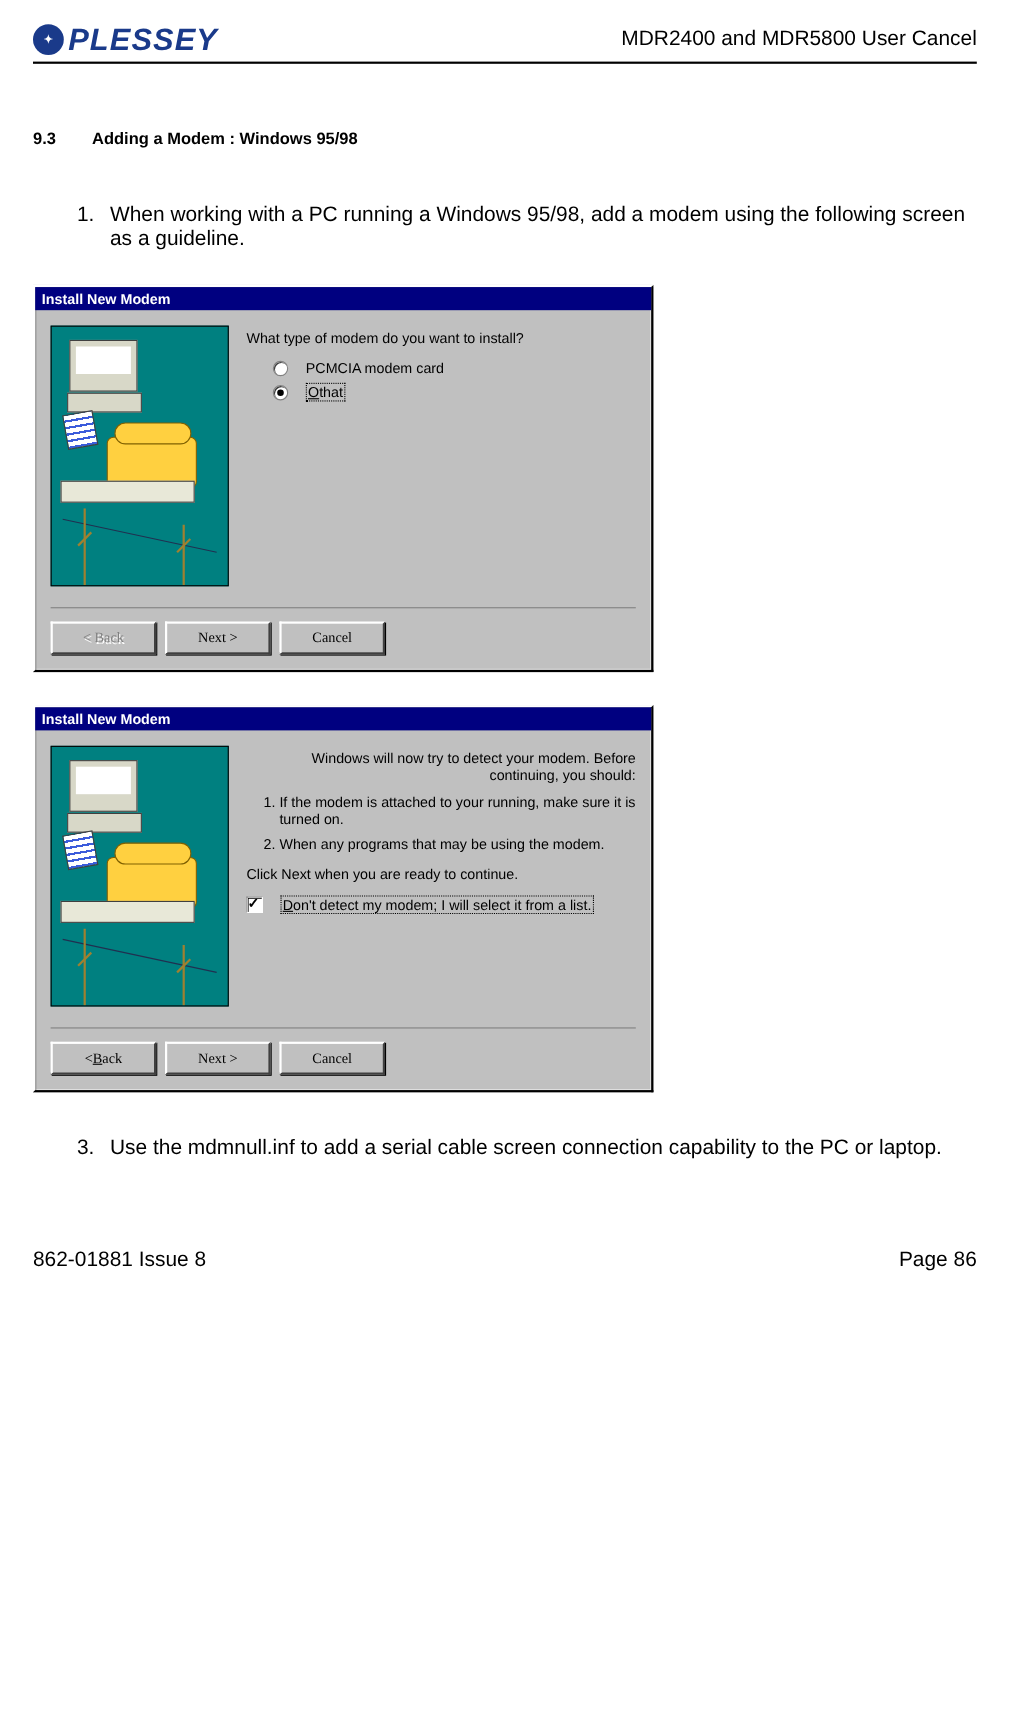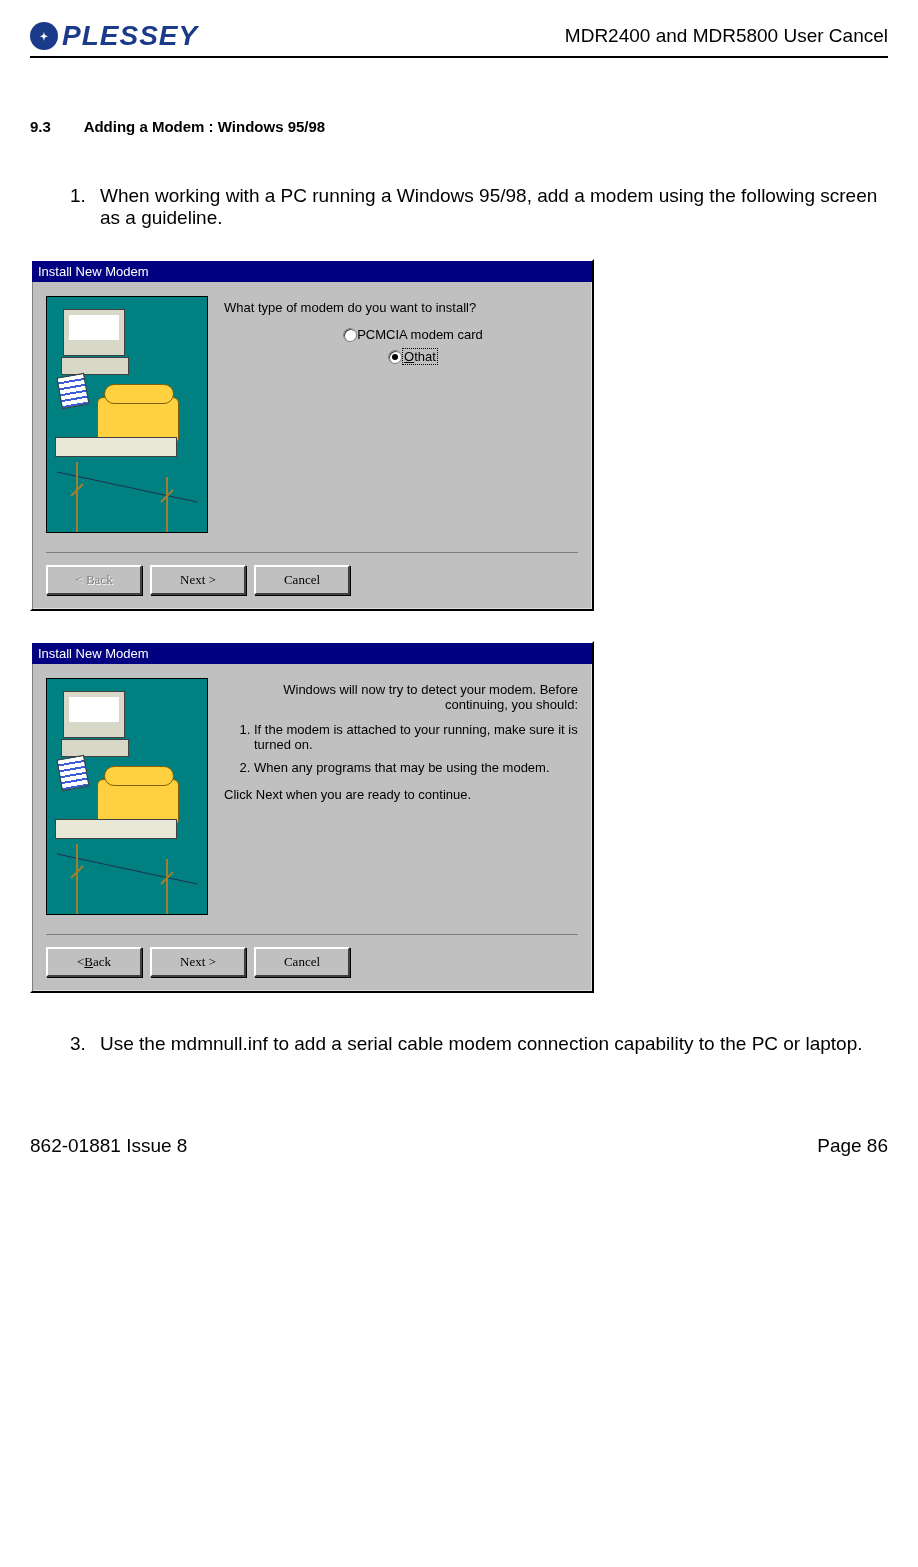--- a/index.html
+++ b/index.html
@@ -80,21 +80,21 @@
     border-color: #fff #000 #000 #fff;
     font-family: "MS Sans Serif", Tahoma, Arial, sans-serif;
     font-size: 13px;
     margin-bottom: 30px;
     box-shadow: 1px 1px 0 #808080 inset, -1px -1px 0 #dfdfdf inset;
   }
   .win-titlebar {
     background: linear-gradient(to right, #000080, #000080);
     color: #fff;
     padding: 3px 6px;
-    font-weight: normal;
+    font-weight: bold;
     font-size: 13px;
   }
   .win-body {
     display: flex;
     padding: 14px 14px 8px 14px;
     gap: 16px;
     min-height: 270px;
     box-sizing: border-box;
   }
   .win-illus {
@@ -175,24 +175,23 @@
   .win-content {
     flex: 1;
     padding-top: 4px;
   }
   .win-question {
     margin-bottom: 12px;
   }
   .radio-row, .check-row {
     display: flex;
     align-items: center;
-    gap: 0;
+    gap: 16px;
     margin-left: 24px;
     margin-bottom: 6px;
-    justify-content: center;
   }
   .radio {
     width: 12px; height: 12px;
     border-radius: 50%;
     background: #fff;
     border: 1px solid #808080;
     box-shadow: inset 1px 1px 0 #404040;
     position: relative;
     flex-shrink:0;
   }
@@ -344,37 +343,41 @@
           <line x1="114" y1="40" x2="126" y2="28" stroke="#a08030" stroke-width="2"></line>
         </svg>
       </div>
       <div class="win-content">
         <div style="margin-bottom:10px;text-align:right;">Windows will now try to detect your modem.  Before continuing, you should:</div>
         <ol class="ol-steps">
           <li>If the modem is attached to your running, make sure it is turned on.</li>
           <li>When any programs that may be using the modem.</li>
         </ol>
         <div style="margin-bottom:12px;">Click Next when you are ready to continue.</div>
+        <div class="check-row" style="margin-left:0;">
+          <div class="checkbox checked"></div>
+          <span class="dotted-focus"><span class="u">D</span><span>on't detect my modem; I will select it from a list.</span></span>
+        </div>
       </div>
     </div>
     <div class="win-bottom"></div>
     <div class="win-buttons">
       <div class="win-btn">
           <span>&lt; </span>
           <span class="u">B</span>
           <span>ack</span>
         </div>
       <div class="win-btn">Next &gt;</div>
       <div class="win-btn">Cancel</div>
     </div>
   </div>
 
   <div class="list-item" style="margin-top:40px;">
     <div class="list-num">3.</div>
-    <div class="list-body">Use the mdmnull.inf to add a serial cable modem connection capability to the PC or laptop.</div>
+    <div class="list-body">Use the mdmnull.inf to add a serial cable screen connection capability to the PC or laptop.</div>
   </div>
 
   <div class="footer-row">
     <div>862-01881 Issue 8</div>
     <div>Page 86</div>
   </div>
 
 </div>
 
 </body></html>

